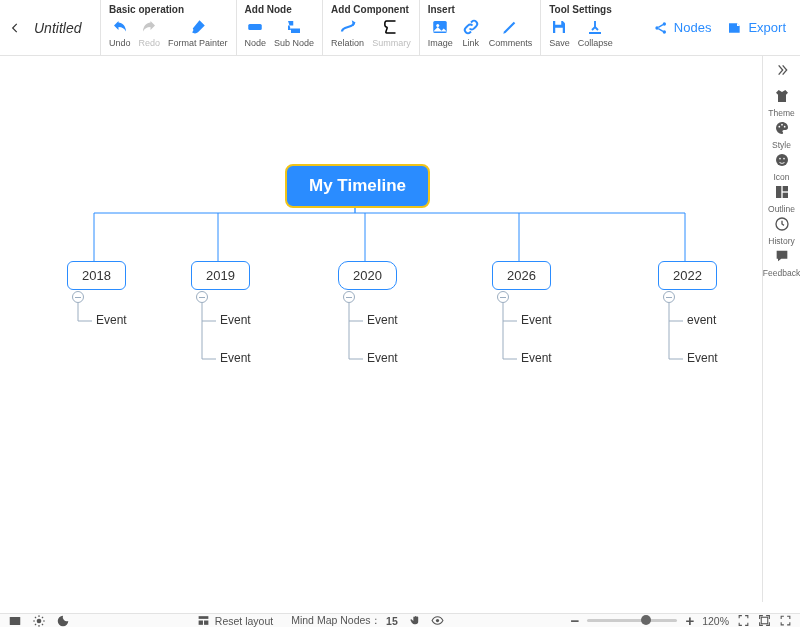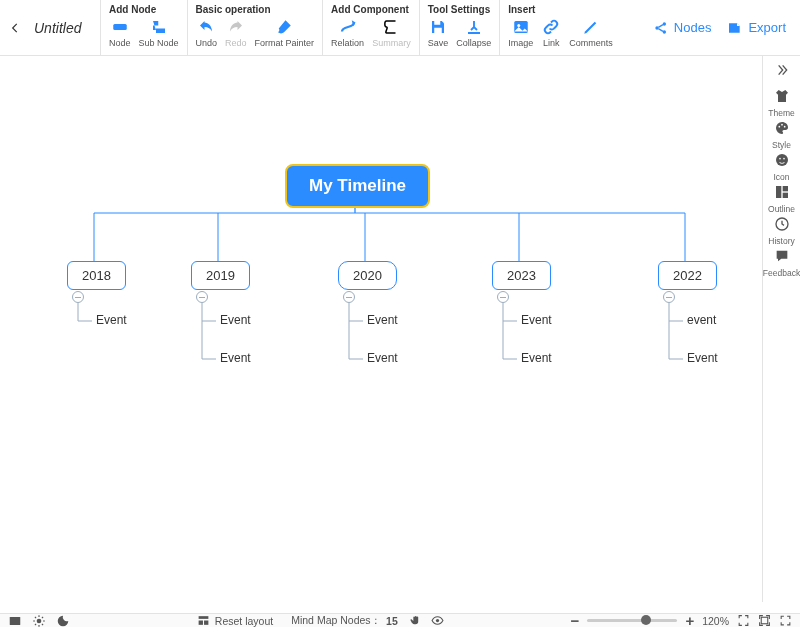--- a/index.html
+++ b/index.html
@@ -66,66 +66,66 @@
 <div class="topbar">
   <div class="back-btn">
     <svg viewBox="0 0 24 24">
         <path d="M15 5l-7 7 7 7"></path>
       </svg>
   </div>
   <div class="doc-title">Untitled</div>
 
   <div id="toolbar-groups" style="display:flex;">
       <div class="tool-group">
+        <div class="tool-group-title">Basic operation</div>
+        <div class="tool-row">
+          <div class="tool-btn">
+            <span class="ico">
+              <svg viewBox="0 0 24 24">
+                <path d="M10 4L4 10l6 6v-4c5 0 8 2 10 6 0-7-5-12-10-12V4z"></path>
+              </svg>
+            </span>
+            <span class="lbl">Undo</span>
+          </div>
+          <div class="tool-btn disabled">
+            <span class="ico">
+              <svg viewBox="0 0 24 24">
+                <path d="M14 4l6 6-6 6v-4c-5 0-8 2-10 6 0-7 5-12 10-12V4z"></path>
+              </svg>
+            </span>
+            <span class="lbl">Redo</span>
+          </div>
+          <div class="tool-btn">
+            <span class="ico">
+              <svg viewBox="0 0 24 24">
+                <path d="M14 3l7 7-9 9c-2 2-6 2-8 0l1-1c1-1 1-3 0-4l9-11z"></path>
+              </svg>
+            </span>
+            <span class="lbl">Format Painter</span>
+          </div>
+        </div>
+      </div>
+      <div class="tool-group">
         <div class="tool-group-title">Add Node</div>
         <div class="tool-row">
           <div class="tool-btn">
             <span class="ico">
               <svg viewBox="0 0 24 24">
                 <rect x="3" y="8" width="18" height="8" rx="2"></rect>
               </svg>
             </span>
             <span class="lbl">Node</span>
           </div>
           <div class="tool-btn">
             <span class="ico">
               <svg viewBox="0 0 24 24">
                 <path d="M4 4h7v6H4zM4 4v12h4M8 14h12v6H8z"></path>
               </svg>
             </span>
             <span class="lbl">Sub Node</span>
-          </div>
-        </div>
-      </div>
-      <div class="tool-group">
-        <div class="tool-group-title">Basic operation</div>
-        <div class="tool-row">
-          <div class="tool-btn">
-            <span class="ico">
-              <svg viewBox="0 0 24 24">
-                <path d="M10 4L4 10l6 6v-4c5 0 8 2 10 6 0-7-5-12-10-12V4z"></path>
-              </svg>
-            </span>
-            <span class="lbl">Undo</span>
-          </div>
-          <div class="tool-btn disabled">
-            <span class="ico">
-              <svg viewBox="0 0 24 24">
-                <path d="M14 4l6 6-6 6v-4c-5 0-8 2-10 6 0-7 5-12 10-12V4z"></path>
-              </svg>
-            </span>
-            <span class="lbl">Redo</span>
-          </div>
-          <div class="tool-btn">
-            <span class="ico">
-              <svg viewBox="0 0 24 24">
-                <path d="M14 3l7 7-9 9c-2 2-6 2-8 0l1-1c1-1 1-3 0-4l9-11z"></path>
-              </svg>
-            </span>
-            <span class="lbl">Format Painter</span>
           </div>
         </div>
       </div>
       <div class="tool-group">
         <div class="tool-group-title">Add Component</div>
         <div class="tool-row">
           <div class="tool-btn">
             <span class="ico">
               <svg viewBox="0 0 24 24">
                 <path d="M4 18c0-8 16-4 16-12" fill="none" stroke="#2a8cff" stroke-width="3"></path>
@@ -134,20 +134,51 @@
             </span>
             <span class="lbl">Relation</span>
           </div>
           <div class="tool-btn disabled">
             <span class="ico">
               <svg viewBox="0 0 24 24">
                 <path d="M6 4h12M6 20h12M6 4c-3 0-3 8 0 8s-3 8 0 8" fill="none" stroke="currentColor" stroke-width="2"></path>
               </svg>
             </span>
             <span class="lbl">Summary</span>
+          </div>
+        </div>
+      </div>
+      <div class="tool-group">
+        <div class="tool-group-title">Insert</div>
+        <div class="tool-row">
+          <div class="tool-btn">
+            <span class="ico">
+              <svg viewBox="0 0 24 24">
+                <rect x="3" y="4" width="18" height="16" rx="2"></rect>
+                <circle cx="9" cy="10" r="2" fill="#fff"></circle>
+                <path d="M3 18l6-6 5 5 3-3 4 4" fill="#fff"></path>
+              </svg>
+            </span>
+            <span class="lbl">Image</span>
+          </div>
+          <div class="tool-btn">
+            <span class="ico">
+              <svg viewBox="0 0 24 24">
+                <path d="M10 14a4 4 0 0 0 6 0l3-3a4 4 0 1 0-6-6l-1 1M14 10a4 4 0 0 0-6 0l-3 3a4 4 0 1 0 6 6l1-1" fill="none" stroke="#2a8cff" stroke-width="2.5"></path>
+              </svg>
+            </span>
+            <span class="lbl">Link</span>
+          </div>
+          <div class="tool-btn">
+            <span class="ico">
+              <svg viewBox="0 0 24 24">
+                <path d="M3 21l3-1 13-13-2-2L4 18z"></path>
+              </svg>
+            </span>
+            <span class="lbl">Comments</span>
           </div>
         </div>
       </div>
       <div class="tool-group">
         <div class="tool-group-title">Tool Settings</div>
         <div class="tool-row">
           <div class="tool-btn">
             <span class="ico">
               <svg viewBox="0 0 24 24">
                 <path d="M4 4h13l3 3v13H4z"></path>
@@ -157,51 +188,20 @@
             </span>
             <span class="lbl">Save</span>
           </div>
           <div class="tool-btn">
             <span class="ico">
               <svg viewBox="0 0 24 24">
                 <path d="M4 20h16M8 16l4-4 4 4M12 12V4" fill="none" stroke="#2a8cff" stroke-width="2.5"></path>
               </svg>
             </span>
             <span class="lbl">Collapse</span>
-          </div>
-        </div>
-      </div>
-      <div class="tool-group">
-        <div class="tool-group-title">Insert</div>
-        <div class="tool-row">
-          <div class="tool-btn">
-            <span class="ico">
-              <svg viewBox="0 0 24 24">
-                <rect x="3" y="4" width="18" height="16" rx="2"></rect>
-                <circle cx="9" cy="10" r="2" fill="#fff"></circle>
-                <path d="M3 18l6-6 5 5 3-3 4 4" fill="#fff"></path>
-              </svg>
-            </span>
-            <span class="lbl">Image</span>
-          </div>
-          <div class="tool-btn">
-            <span class="ico">
-              <svg viewBox="0 0 24 24">
-                <path d="M10 14a4 4 0 0 0 6 0l3-3a4 4 0 1 0-6-6l-1 1M14 10a4 4 0 0 0-6 0l-3 3a4 4 0 1 0 6 6l1-1" fill="none" stroke="#2a8cff" stroke-width="2.5"></path>
-              </svg>
-            </span>
-            <span class="lbl">Link</span>
-          </div>
-          <div class="tool-btn">
-            <span class="ico">
-              <svg viewBox="0 0 24 24">
-                <path d="M3 21l3-1 13-13-2-2L4 18z"></path>
-              </svg>
-            </span>
-            <span class="lbl">Comments</span>
           </div>
         </div>
       </div>
     </div>
 
   <div class="top-spacer"></div>
   <div class="top-right">
     <div class="tr-btn">
       <svg viewBox="0 0 24 24">
           <circle cx="6" cy="12" r="2.5"></circle>
@@ -251,21 +251,21 @@
       <div class="collapse-handle" style="left: 72px; top: 235px;"></div>
       <div class="node-event" style="left: 96px; top: 257px;">Event</div>
       <div class="node-year" style="left: 191px; top: 205px;">2019</div>
       <div class="collapse-handle" style="left: 196px; top: 235px;"></div>
       <div class="node-event" style="left: 220px; top: 257px;">Event</div>
       <div class="node-event" style="left: 220px; top: 295px;">Event</div>
       <div class="node-year" style="left: 338px; top: 205px; border-radius: 10px;">2020</div>
       <div class="collapse-handle" style="left: 343px; top: 235px;"></div>
       <div class="node-event" style="left: 367px; top: 257px;">Event</div>
       <div class="node-event" style="left: 367px; top: 295px;">Event</div>
-      <div class="node-year" style="left: 492px; top: 205px;">2023</div>
+      <div class="node-year" style="left: 492px; top: 205px;">2026</div>
       <div class="collapse-handle" style="left: 497px; top: 235px;"></div>
       <div class="node-event" style="left: 521px; top: 257px;">Event</div>
       <div class="node-event" style="left: 521px; top: 295px;">Event</div>
       <div class="node-year" style="left: 658px; top: 205px;">2022</div>
       <div class="collapse-handle" style="left: 663px; top: 235px;"></div>
       <div class="node-event" style="left: 687px; top: 257px;">event</div>
       <div class="node-event" style="left: 687px; top: 295px;">Event</div>
     </div>
 </div>
 

